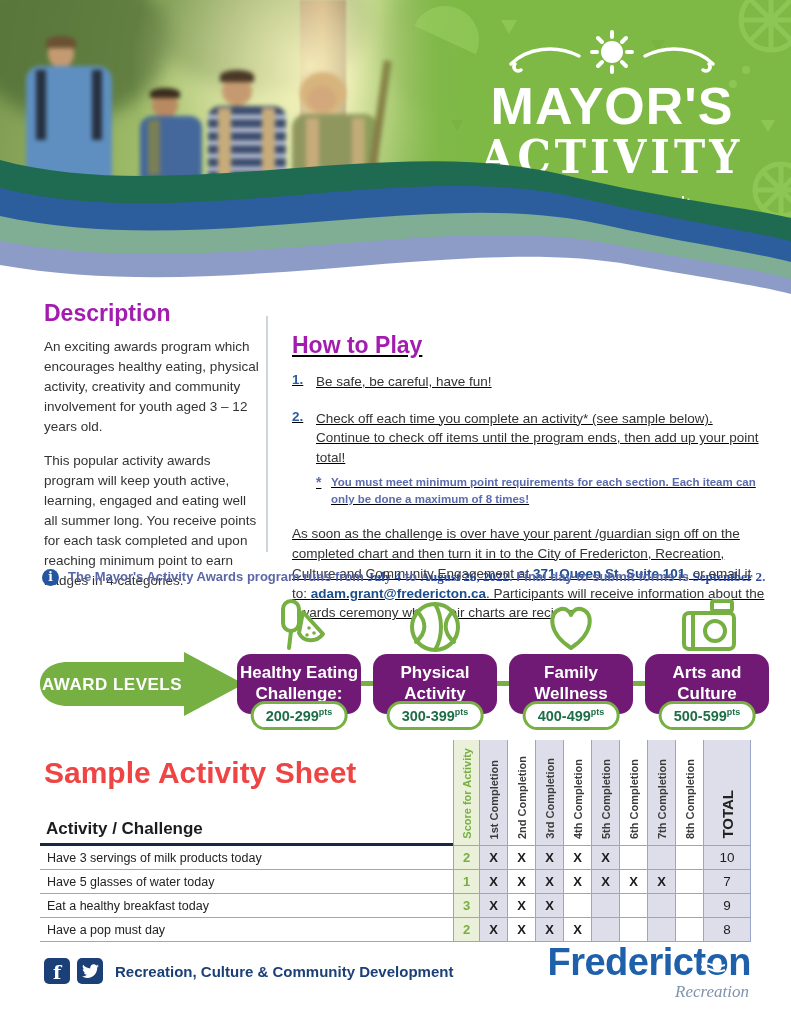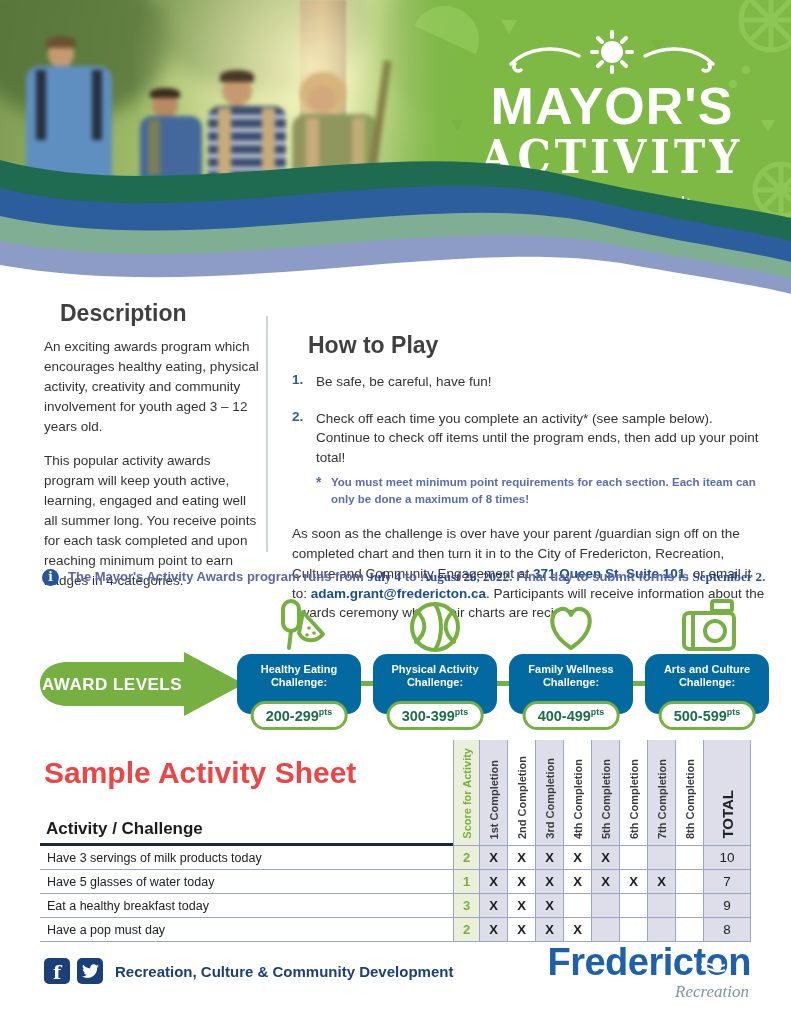--- a/index.html
+++ b/index.html
@@ -21,25 +21,25 @@
   .hero-title{position:absolute;top:30px;left:462px;width:300px;text-align:center;color:#ffffff;}
   .hero-flourish{display:block;margin:0 auto 2px auto;}
   .t-mayors{font-size:52px;font-weight:700;letter-spacing:1px;line-height:1.02;}
   .t-activity{font-family:"DejaVu Serif",serif;font-weight:bold;font-size:42px;letter-spacing:4px;
               transform:scaleY(1.12);line-height:1.15;}
   .t-awards{display:flex;align-items:center;justify-content:center;gap:9px;margin-top:8px;
             font-size:26px;font-weight:bold;letter-spacing:2px;}
   
   .waves{position:absolute;top:138px;left:0;width:791px;height:168px;display:block;}
   
-  h2.sec{font-size:23px;font-weight:bold;color:#404040;margin:0 0 10px 16px;}
+  h2.sec{font-size:23px;font-weight:bold;color:#a21caf;margin:0 0 10px 0;}
   .desc{position:absolute;left:44px;top:300px;width:218px;}
   .desc p{font-size:13.5px;color:#333;line-height:1.48;margin:0 0 14px 0;}
   .vdiv{position:absolute;left:266px;top:316px;width:2px;height:236px;background:#ccd6de;}
-  .htp{position:absolute;left:292px;top:332px;width:474px;}
+  .htp{position:absolute;left:292px;top:332px;width:474px;text-decoration:underline;}
   .step{display:flex;margin-top:13px;}
   .step .num{width:24px;flex:0 0 24px;color:#2a5d9e;font-weight:bold;font-size:13.5px;}
   .step .txt{font-size:13.5px;color:#333;line-height:1.45;}
   .note{display:flex;margin:7px 0 0 24px;}
   .note .star{width:15px;flex:0 0 15px;color:#5b6cae;font-weight:bold;font-size:14px;}
   .note .ntxt{font-size:11.5px;font-weight:bold;color:#5b6cae;line-height:1.45;}
   .closing{font-size:13.5px;color:#333;line-height:1.48;margin-top:16px;}
   .blue-bold{color:#1b4e8c;font-weight:bold;text-decoration:none;}
   
   .banner{position:absolute;left:42px;top:568px;width:740px;display:flex;align-items:flex-start;gap:9px;}
@@ -47,22 +47,22 @@
            font-family:"DejaVu Serif",serif;font-weight:bold;font-size:12px;line-height:17px;text-align:center;margin-top:1px;}
   .banner .btxt{font-size:13px;font-weight:bold;color:#5a67a8;line-height:1.4;}
   .banner .date{font-family:"Liberation Serif",serif;color:#2d4a9a;}
   
   .awards{position:absolute;left:0;top:598px;width:679px;height:142px;}
   .arrow-svg{position:absolute;left:36px;top:54px;}
   .arrow-label{position:absolute;left:40px;top:77px;width:144px;text-align:center;color:#fff;
                font-size:17px;font-weight:bold;letter-spacing:.5px;}
   .badge{position:absolute;top:0;width:124px;height:142px;}
   .b-icon{position:absolute;top:0;left:50%;transform:translateX(-50%);}
-  .b-rect{position:absolute;top:56px;left:0;width:124px;height:60px;background:#0369a1;border-radius:14px;
-          color:#fff;font-size:11px;font-weight:bold;text-align:center;line-height:1.22;
+  .b-rect{position:absolute;top:56px;left:0;width:124px;height:60px;background:#701a75;border-radius:14px;
+          color:#fff;font-size:17px;font-weight:bold;text-align:center;line-height:1.22;
           display:flex;align-items:flex-start;justify-content:center;padding-top:9px;box-sizing:border-box;}
   .b-pill{position:absolute;top:103px;left:50%;transform:translateX(-50%);background:#fff;
           border:3px solid #76b043;border-radius:16px;padding:3px 12px;white-space:nowrap;
           font-size:14.5px;font-weight:bold;color:#1d6e46;}
   .b-pill sup{font-size:9px;}
   .conn{position:absolute;top:83px;width:12px;height:5px;background:#76b043;}
   
   .sheet-title{position:absolute;left:44px;top:756px;font-size:30px;font-weight:bold;color:#ef4444;}
   .tbl{position:absolute;left:40px;top:740px;display:grid;
        grid-template-columns:413px 26px repeat(8,28px) 48px;

